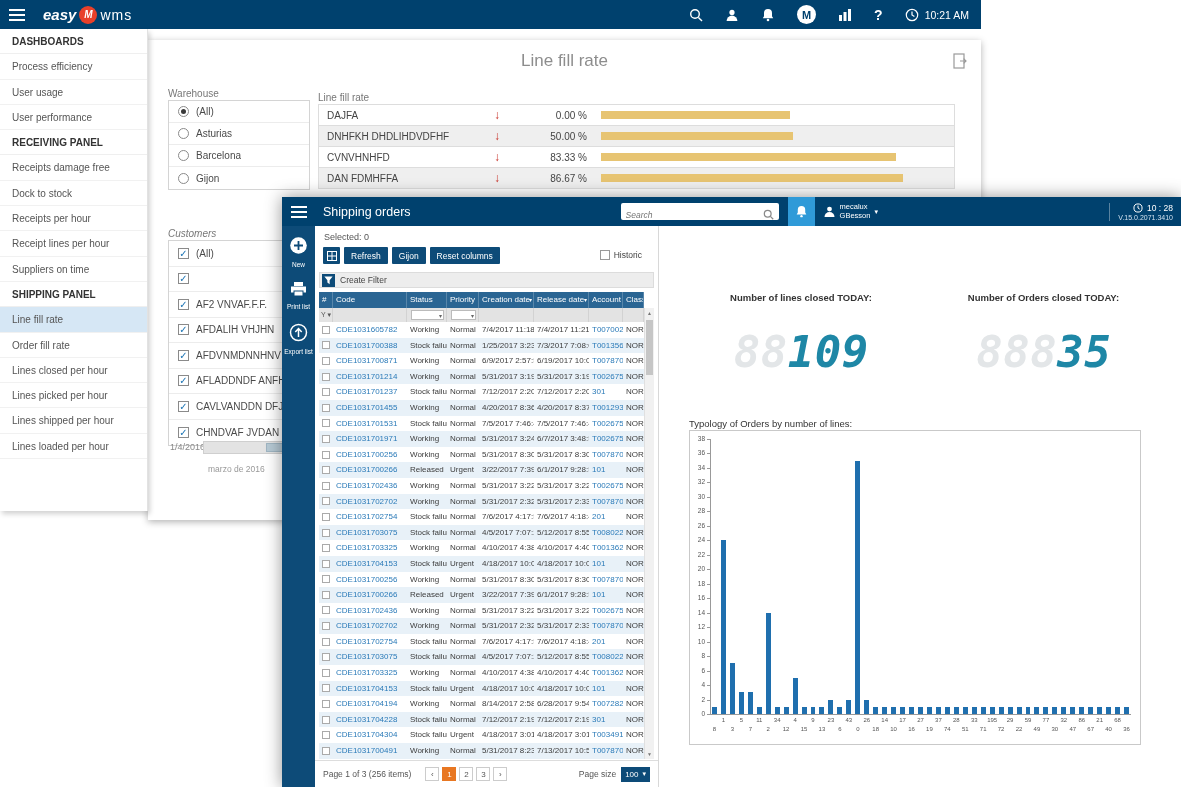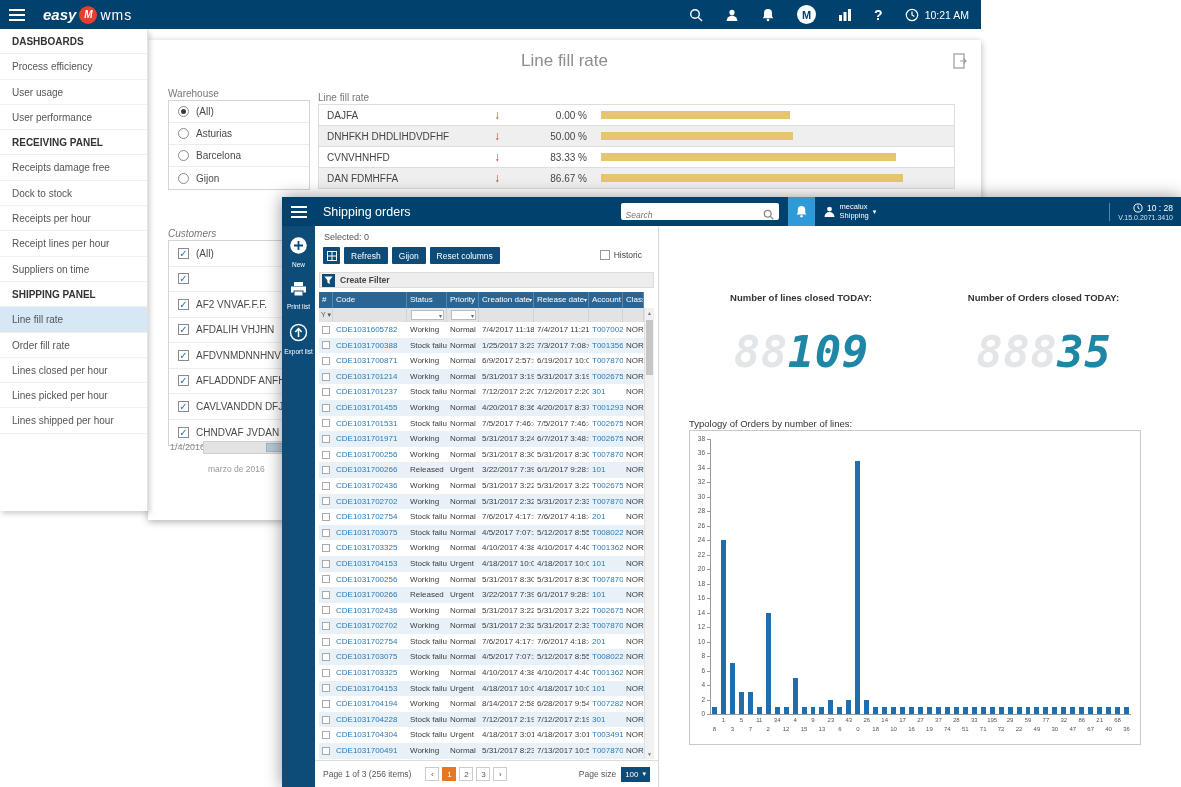--- a/index.html
+++ b/index.html
@@ -102,21 +102,21 @@
   .ico-btn { width:17px; height:17px; background:#0d4b78; display:flex; align-items:center;
              justify-content:center; cursor:pointer; border-radius:1px; }
   .g-btn { height:17px; background:#0d4b78; color:#fff; font-size:8.5px; padding:0 7px; display:flex;
            align-items:center; border-radius:1px; cursor:pointer; border:none; font-family:"Liberation Sans", sans-serif; }
   .historic { position:absolute; top:24px; right:16px; display:flex; gap:4px; align-items:center;
               font-size:8.5px; color:#444; }
   .hcb { width:10px; height:10px; border:1px solid #999; background:#fff; cursor:pointer; }
   .cf-bar { position:absolute; top:46px; left:4px; right:4px; height:16px; background:#ededed;
             border:1px solid #dcdcdc; display:flex; align-items:center; gap:5px; padding-left:2px; cursor:pointer; }
   .cf-ico { width:13px; height:13px; background:#0d4b78; display:flex; align-items:center; justify-content:center; }
-  .cf-text { font-size:8.5px; font-weight:bold; color:#444; }
+  .cf-text { font-size:8.5px; font-weight:normal; color:#444; }
 
   .tbl { position:absolute; left:4px; top:66px; right:4px; bottom:28px; }
   .g-head { position:absolute; left:0; top:0; right:10px; height:16px; background:#2a6593; display:flex; }
   .gh-cell { color:#fff; font-size:8px; line-height:16px; padding-left:3px; overflow:hidden;
              white-space:nowrap; border-right:1px solid rgba(255,255,255,.22); position:relative; cursor:pointer; flex:none; }
   .sort { position:absolute; right:1px; top:0; font-size:6px; }
   .g-filter { position:absolute; left:0; top:16px; right:10px; height:14px; background:#e3e3e3; display:flex; }
   .gf-cell { border-right:1px solid #d2d2d2; font-size:7px; color:#555; display:flex; align-items:center;
              padding-left:2px; flex:none; }
   .gf-dd { flex:1; height:10px; margin:0 2px; background:#fff; border:1px solid #bbb; font-size:6px;
@@ -224,20 +224,21 @@
       <div class="sb-item">Dock to stock</div>
       <div class="sb-item">Receipts per hour</div>
       <div class="sb-item">Receipt lines per hour</div>
       <div class="sb-item">Suppliers on time</div>
       <div class="sb-header">SHIPPING PANEL</div>
       <div class="sb-item sel">Line fill rate</div>
       <div class="sb-item">Order fill rate</div>
       <div class="sb-item">Lines closed per hour</div>
       <div class="sb-item">Lines picked per hour</div>
       <div class="sb-item">Lines shipped per hour</div>
+      <div class="sb-item">Lines loaded per hour</div>
     </div>
 
   <div class="bw-card">
     <div class="card-title">Line fill rate</div>
     <span class="card-export">
       <svg width="15" height="16" viewBox="0 0 15 16">
           <rect x="1" y="1" width="10" height="14" fill="none" stroke="#9a9a9a" stroke-width="1.2"></rect>
           <path d="M7 8 h6 m-2.4 -2.4 L13 8 l-2.4 2.4" fill="none" stroke="#9a9a9a" stroke-width="1.2"></path>
         </svg>
     </span>
@@ -361,21 +362,21 @@
             <circle cx="7" cy="12" r="1.3" fill="#fff"></circle>
           </svg>
       </span>
       <span class="fw-user">
         <svg width="13" height="13" viewBox="0 0 14 14">
             <circle cx="7" cy="4.4" r="2.6" fill="#fff"></circle>
             <path d="M1.6 13 a5.4 5.4 0 0 1 10.8 0 z" fill="#fff"></path>
           </svg>
         <span class="fw-user-text">
           <div>mecalux</div>
-          <div>Shipping</div>
+          <div>GBesson</div>
         </span>
         <span class="caret">▾</span>
       </span>
       <span class="fw-right-block">
         <span class="fw-sep"></span>
         <span class="fw-clock-col">
           <span class="fw-clock-line">
             <svg width="10" height="10" viewBox="0 0 14 14">
                 <circle cx="7" cy="7" r="5.7" fill="none" stroke="#fff" stroke-width="1.4"></circle>
                 <path d="M7 3.6 V7 l2.4 1.6" fill="none" stroke="#fff" stroke-width="1.4"></path>

